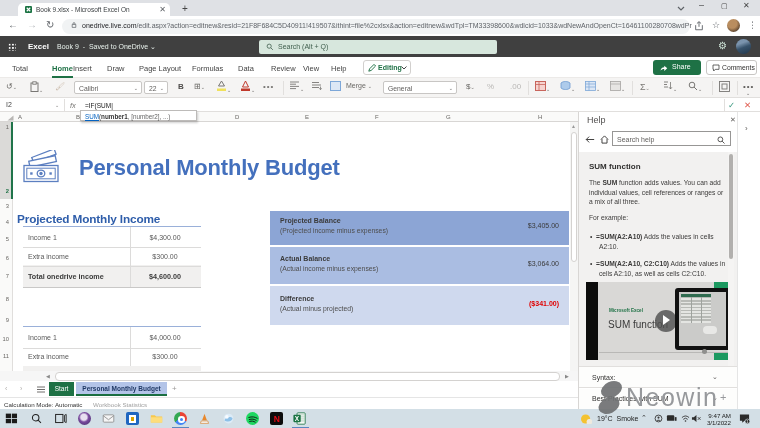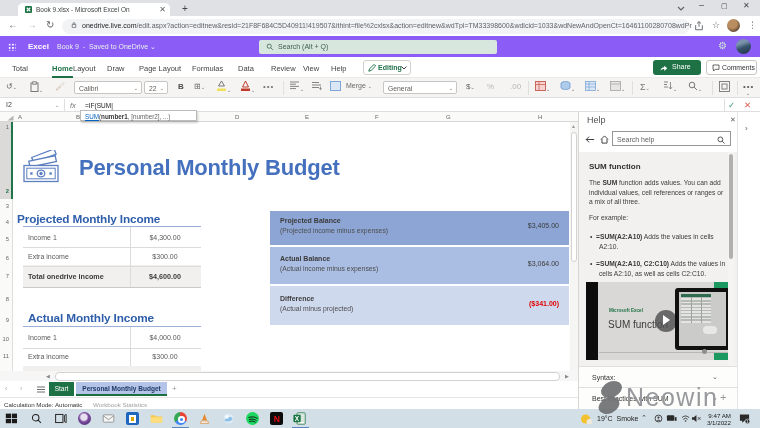--- a/index.html
+++ b/index.html
@@ -18,21 +18,21 @@
 
 #addr { left:0; top:16px; width:760px; height:20px; background:#fff; }
 #addr .nav { position:absolute; top:3px; font-size:10px; color:#5f6368; }
 #urlpill { position:absolute; left:62px; top:2.5px; width:628px; height:15px; background:#f1f3f4; border-radius:8px; }
 #urlpill .lock { position:absolute; left:9px; top:3px; width:6px; height:6px; }
 #urlpill .u { position:absolute; left:20px; top:3.2px; font-size:7px; color:#202124; white-space:nowrap; overflow:hidden; width:610px; }
 #urlpill .u .g { color:#5f6368; }
 #addr .ic { position:absolute; top:4px; color:#5f6368; font-size:9px; }
 #av1 { position:absolute; left:727px; top:3px; width:13px; height:13px; border-radius:50%; background:radial-gradient(circle at 40% 35%, #b98d5f 0 40%, #6b4f35 70%, #3c5a74 100%); }
 
-#ghead { left:0; top:36px; width:760px; height:21px; background:#8b5cf6; color:#fff; }
+#ghead { left:0; top:36px; width:760px; height:21px; background:#404040; color:#fff; }
 #ghead .waffle { position:absolute; left:8px; top:7px; width:8px; height:8px;
   background-image:radial-gradient(circle, #fff 0.9px, transparent 1.1px);
   background-size:3.3px 3.3px; }
 #ghead .brand { position:absolute; left:28px; top:6px; font-size:8px; font-weight:bold; }
 #ghead .doc { position:absolute; left:57px; top:6.5px; font-size:7px; color:#e8f1ec; }
 #gsearch { position:absolute; left:259px; top:3.5px; width:238px; height:14px; background:#d7e7dd; border-radius:2px; font-size:7px; color:#41604f; }
 #gsearch .mag { position:absolute; left:7px; top:3px; }
 #gsearch .ph { position:absolute; left:19px; top:3.5px; }
 #ghead .gear { position:absolute; left:718px; top:4px; font-size:10px; color:#cfe5d8; }
 #av2 { position:absolute; left:736px; top:3px; width:15px; height:15px; border-radius:50%; background:linear-gradient(160deg, #7a93ad 0 30%, #37526b 55%, #20354a 100%); }
@@ -128,21 +128,21 @@
         <path d="M6 6l2.6 2.6" stroke="#41604f" stroke-width="1"></path>
       </svg>
     <span class="ph">Search (Alt + Q)</span>
   </div>
   <span class="gear">⚙</span>
   <div id="av2"></div>
 </div>
 <div class="abs" id="menurow">
   <span class="mi" style="left:12px;">Total</span>
   <span class="mi" style="left:52px;font-weight:bold;color:#1e7145;border-bottom:2px solid #1e7145;padding-bottom:3px;">Home</span>
-  <span class="mi" style="left:73px;">Layout</span>
+  <span class="mi" style="left:73px;">Insert</span>
   <span class="mi" style="left:107px;">Draw</span>
   <span class="mi" style="left:139px;">Page Layout</span>
   <span class="mi" style="left:192px;">Formulas</span>
   <span class="mi" style="left:238px;">Data</span>
   <span class="mi" style="left:271px;">Review</span>
   <span class="mi" style="left:303px;">View</span>
   <span class="mi" style="left:331px;">Help</span>
   <div id="editpill">
       <svg class="pen" width="8" height="8" viewBox="0 0 10 10">
         <path d="M1 9l1-3 5.5-5.5 2 2L4 8z" fill="none" stroke="#1e7145" stroke-width="1.2"></path>
@@ -309,21 +309,20 @@
   <div style="position:absolute;left:23px;top:144px;width:178px;height:1px;background:#dcdbda;"></div>
   <div style="position:absolute;left:23px;top:165px;width:178px;height:1px;background:#c9c8c7;"></div>
   <div style="position:absolute;left:130px;top:105px;width:1px;height:60px;background:#dcdbda;"></div>
   <div style="position:absolute;left:28px;top:112px;font-size:7px;color:#595959;">Income 1</div>
   <div style="position:absolute;left:133px;top:112px;width:64px;text-align:center;font-size:7px;color:#595959;">$4,300.00</div>
   <div style="position:absolute;left:28px;top:131px;font-size:7px;color:#595959;">Extra income</div>
   <div style="position:absolute;left:133px;top:131px;width:64px;text-align:center;font-size:7px;color:#595959;">$300.00</div>
   <div style="position:absolute;left:28px;top:150px;font-size:7.2px;font-weight:bold;color:#3b3b3b;">Total onedrive income</div>
   <div style="position:absolute;left:133px;top:150px;width:64px;text-align:center;font-size:7.2px;font-weight:bold;color:#3b3b3b;">$4,600.00</div>
 
-  <div class="h2" style="position:absolute;left:28px;top:189px;">Actual Monthly Income</div>
   <div style="position:absolute;left:23px;top:204px;width:178px;height:1px;background:#9ab0d9;"></div>
   <div style="position:absolute;left:130px;top:205px;width:1px;height:44px;background:#dcdbda;"></div>
   <div style="position:absolute;left:28px;top:212px;font-size:7px;color:#595959;">Income 1</div>
   <div style="position:absolute;left:133px;top:212px;width:64px;text-align:center;font-size:7px;color:#595959;">$4,000.00</div>
   <div style="position:absolute;left:23px;top:226px;width:178px;height:1px;background:#dcdbda;"></div>
   <div style="position:absolute;left:28px;top:231px;font-size:7px;color:#595959;">Extra income</div>
   <div style="position:absolute;left:133px;top:231px;width:64px;text-align:center;font-size:7px;color:#595959;">$300.00</div>
   <div style="position:absolute;left:23px;top:244px;width:178px;height:5px;background:#f1f0ef;"></div>
 
   <div class="bb" style="top:89px;height:34px;background:#8ca5d5;">

